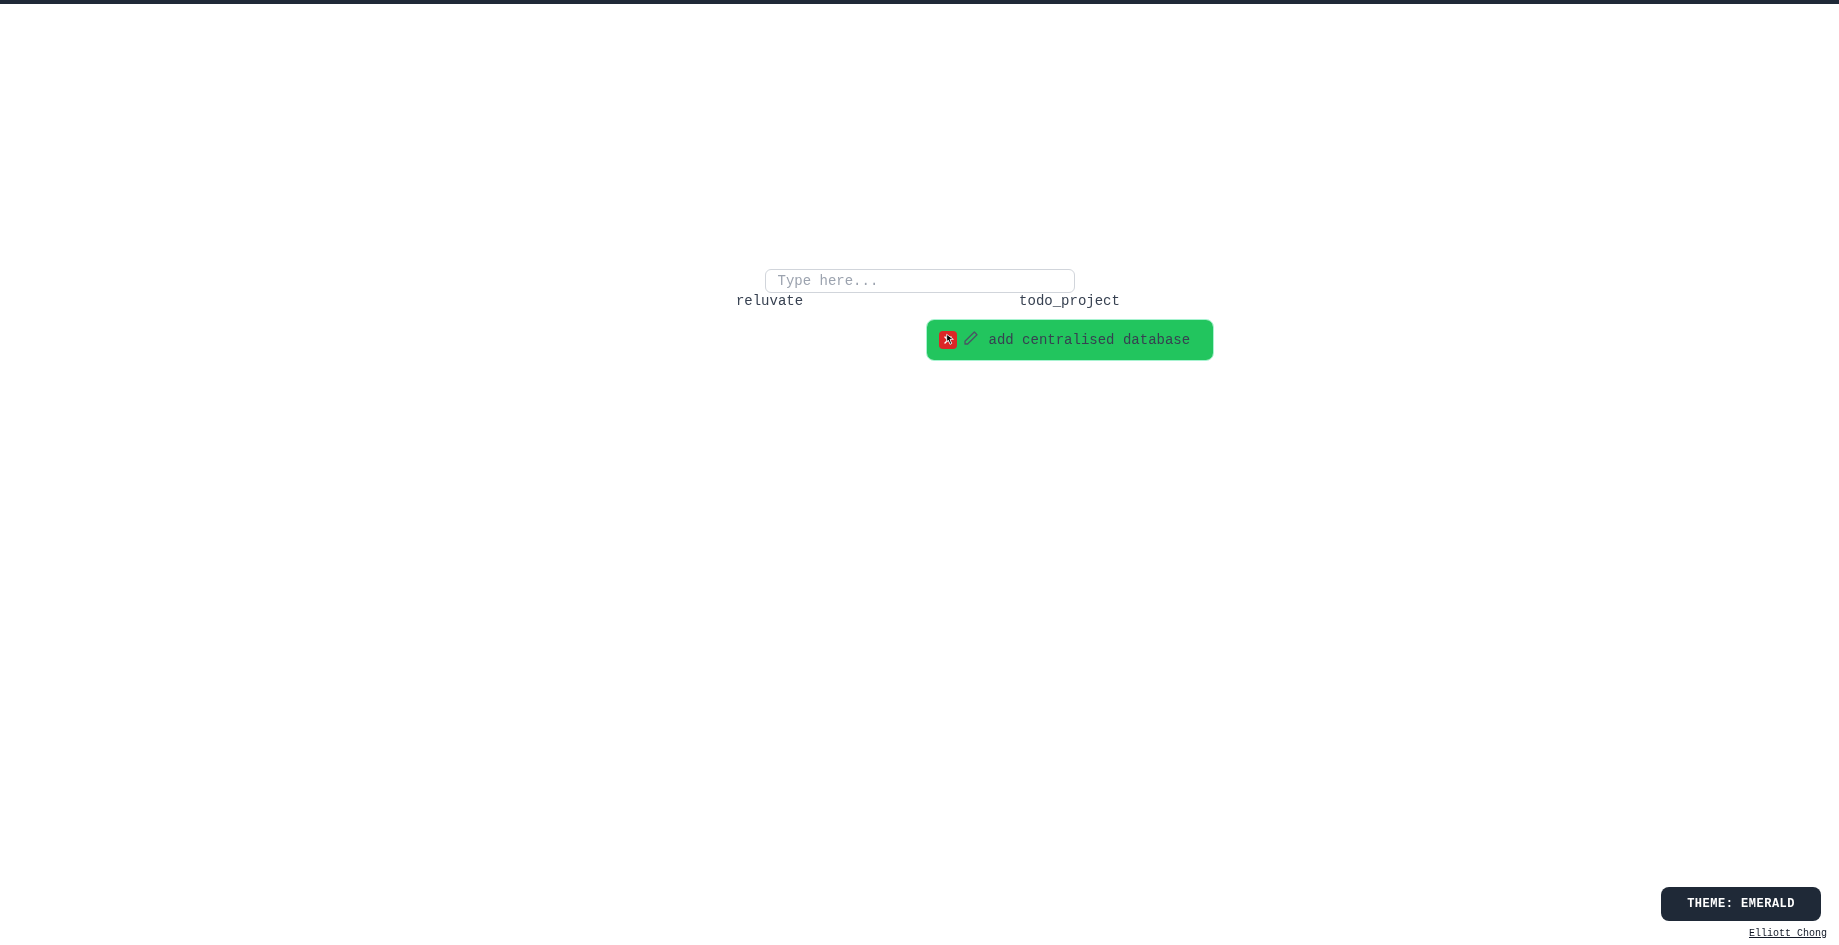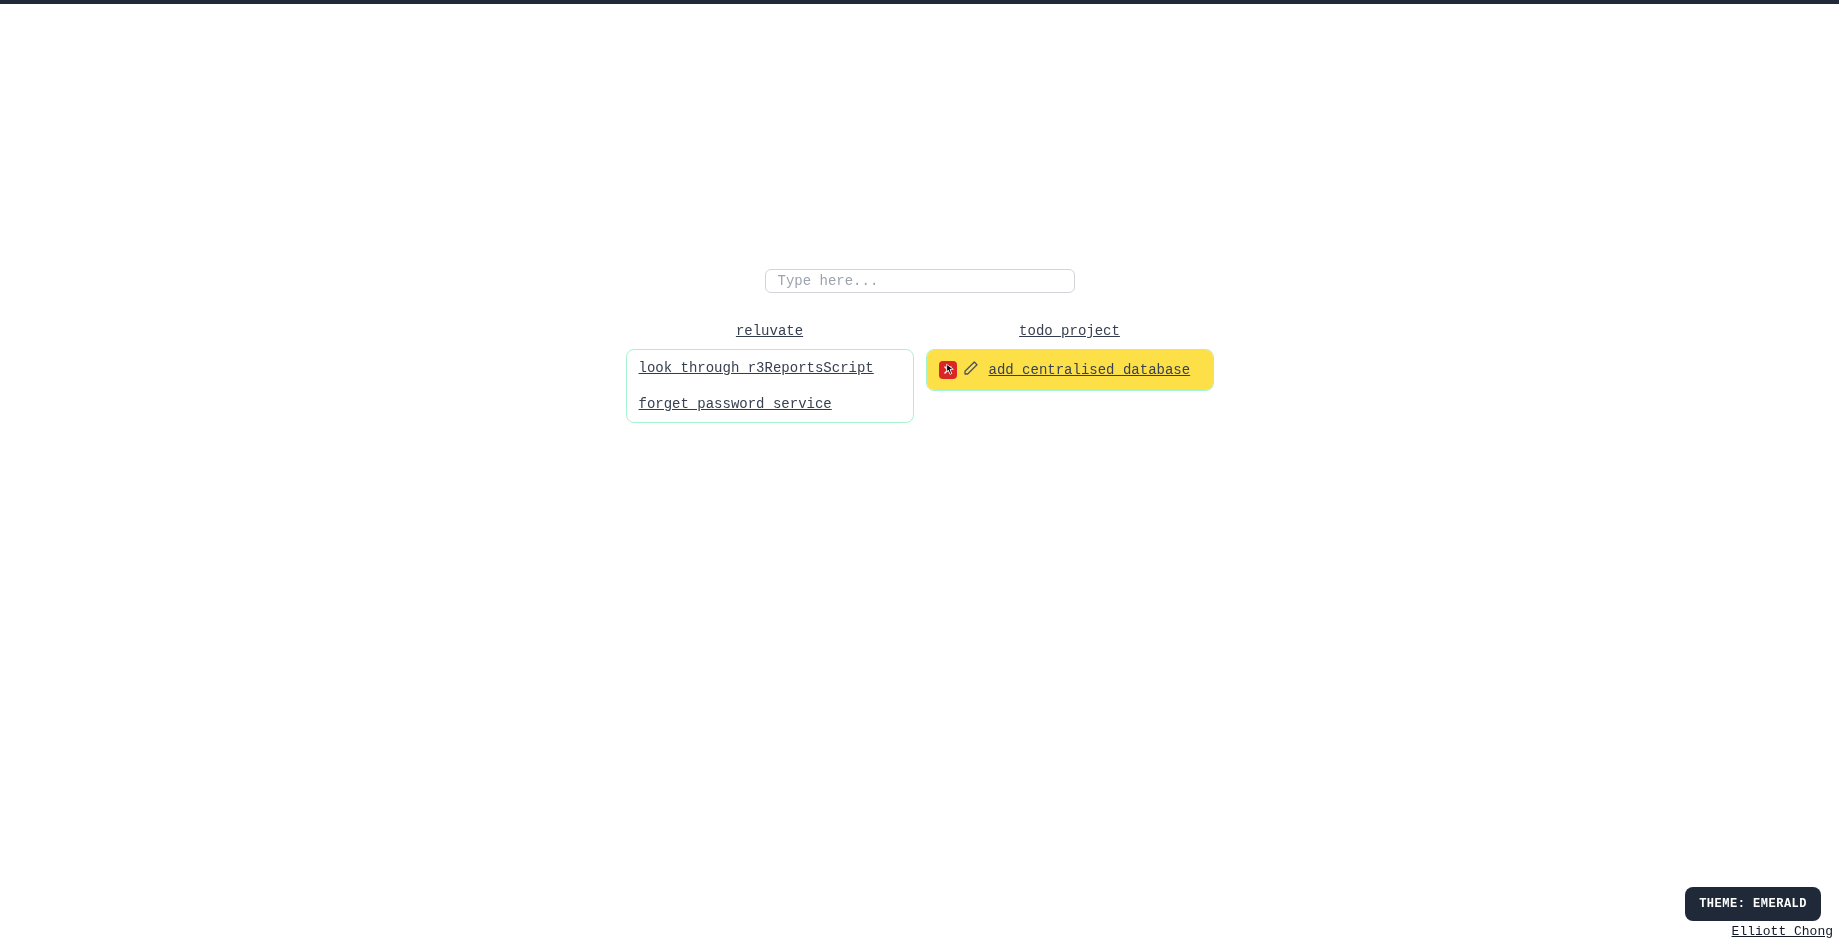--- a/index.html
+++ b/index.html
@@ -32,22 +32,20 @@
     padding: 0 12px;
     font-family: inherit;
     font-size: 14px;
     color: #333c4d;
     outline: none;
   }
   .search-input::placeholder { color: #9ca3af; }
   .columns {
     display: flex;
     gap: 12px;
-    margin-top: 30px;
-    text-decoration: underline;
   }
   .column {
     width: 288px;
     display: flex;
     flex-direction: column;
     align-items: center;
   }
   .column-title {
     font-size: 14px;
     font-weight: 500;
@@ -64,21 +62,21 @@
   .task-row {
     display: flex;
     align-items: center;
     padding: 10px 12px;
     font-size: 14px;
     color: #374151;
     cursor: pointer;
     position: relative;
   }
   .task-row.hovered {
-    background: #fde047;
+    background: #22c55e;
   }
   .task-text { white-space: nowrap; }
   .hover-icons {
     display: inline-flex;
     align-items: center;
     gap: 6px;
     margin-right: 10px;
   }
   .del-square {
     width: 18px;
@@ -102,55 +100,47 @@
   }
   .theme-badge {
     position: absolute;
     right: 18px;
     bottom: 24px;
     background: #1f2937;
     color: #ffffff;
     font-size: 12px;
     font-weight: 700;
     letter-spacing: 0.5px;
-    padding: 10px 14px;
+    padding: 10px 26px;
     border-radius: 8px;
     font-family: inherit;
   }
   .footer-link {
     position: absolute;
-    right: 6px;
+    right: 12px;
     bottom: 6px;
-    font-size: 13px;
+    font-size: 10px;
     color: #111827;
     text-decoration: underline;
     font-family: inherit;
   }
 </style>
 </head>
 <body>
 
 <div class="top-bar"></div>
 
 <div class="main-wrap">
 
   <input type="text" class="search-input" placeholder="Type here..." style="">
 
   <div class="columns">
 
     <div class="column">
       <div class="column-title">reluvate</div>
-      <div class="card">
-        <div class="task-row">
-          <span class="task-text">look through r3ReportsScript</span>
-        </div>
-        <div class="task-row">
-          <span class="task-text">forget password service</span>
-        </div>
-      </div>
     </div>
 
     <div class="column">
       <div class="column-title">todo_project</div>
       <div class="card">
 
         <div class="task-row hovered">
           <span class="hover-icons">
             <span class="del-square">
               <svg viewBox="0 0 24 24" fill="none" stroke="#ffffff" stroke-width="3" stroke-linecap="round">

